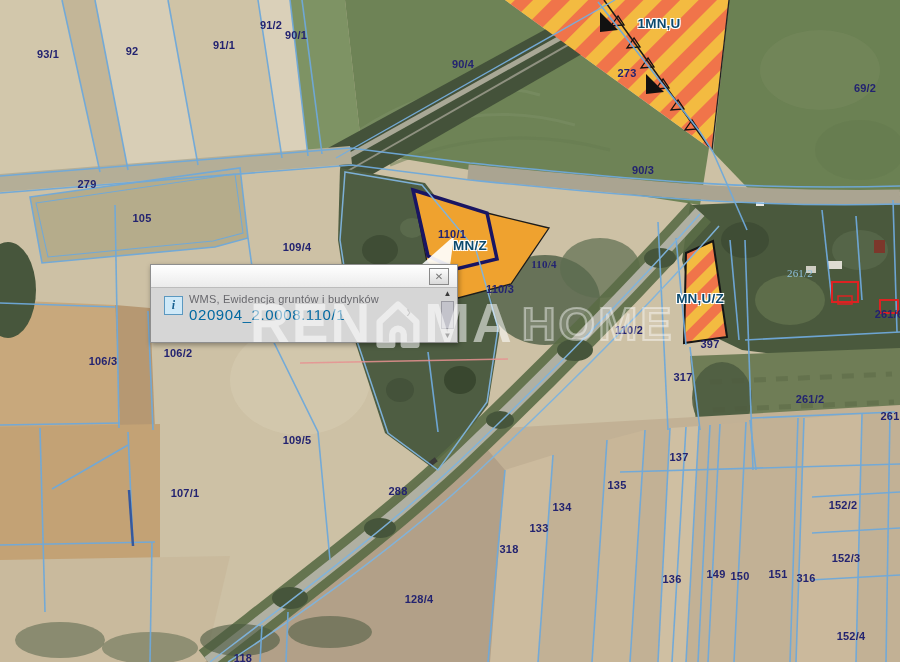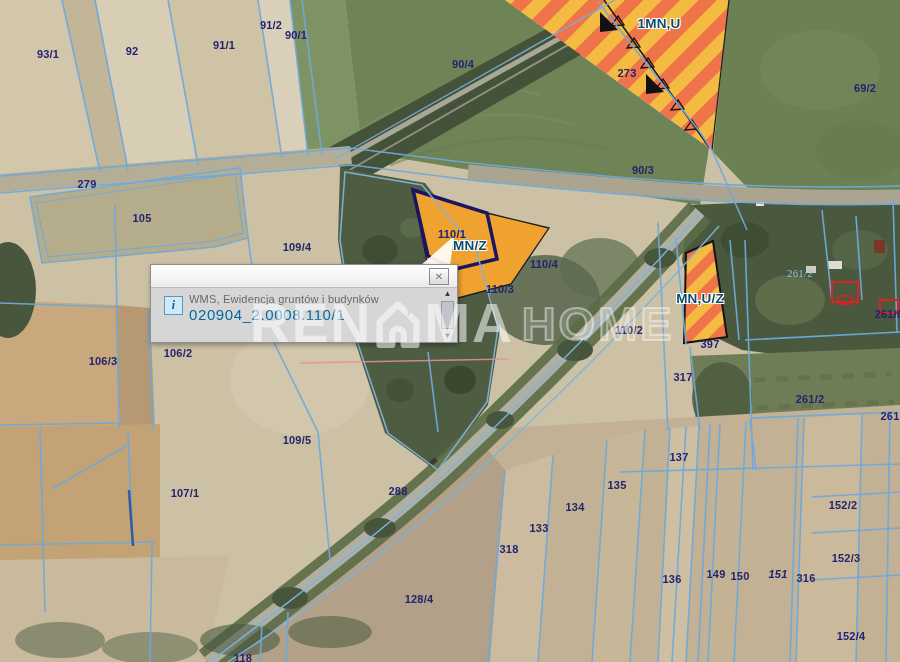--- a/index.html
+++ b/index.html
@@ -263,39 +263,39 @@
       <div class="lbl" style="left: 297px; top: 247px;">109/4</div>
       <div class="lbl" style="left: 103px; top: 361px;">106/3</div>
       <div class="lbl" style="left: 178px; top: 353px;">106/2</div>
       <div class="lbl" style="left: 185px; top: 493px;">107/1</div>
       <div class="lbl" style="left: 297px; top: 440px;">109/5</div>
       <div class="lbl" style="left: 398px; top: 491px;">288</div>
       <div class="lbl" style="left: 419px; top: 599px;">128/4</div>
       <div class="lbl" style="left: 509px; top: 549px;">318</div>
       <div class="lbl" style="left: 243px; top: 658px;">118</div>
       <div class="lbl" style="left: 539px; top: 528px;">133</div>
-      <div class="lbl" style="left: 575px; top: 507px;">134</div>
+      <div class="lbl" style="left: 562px; top: 507px;">134</div>
       <div class="lbl" style="left: 617px; top: 485px;">135</div>
       <div class="lbl" style="left: 679px; top: 457px;">137</div>
       <div class="lbl" style="left: 672px; top: 579px;">136</div>
       <div class="lbl" style="left: 716px; top: 574px;">149</div>
       <div class="lbl" style="left: 740px; top: 576px;">150</div>
-      <div class="lbl" style="left: 778px; top: 574px; font-style: italic;">151</div>
+      <div class="lbl" style="left: 778px; top: 574px;">151</div>
       <div class="lbl" style="left: 806px; top: 578px;">316</div>
       <div class="lbl" style="left: 843px; top: 505px;">152/2</div>
       <div class="lbl" style="left: 846px; top: 558px;">152/3</div>
       <div class="lbl" style="left: 851px; top: 636px;">152/4</div>
       <div class="lbl" style="left: 683px; top: 377px;">317</div>
       <div class="lbl" style="left: 710px; top: 344px; text-align: right;">397</div>
       <div class="lbl" style="left: 810px; top: 399px;">261/2</div>
       <div class="lbl" style="left: 890px; top: 416px; text-align: center;">261</div>
       <div class="lbl" style="left: 889px; top: 314px;">261/6</div>
       <div class="lbl light" style="left: 800px; top: 273px;">261/2</div>
       <div class="lbl" style="left: 452px; top: 234px;">110/1</div>
-      <div class="lbl" style="left: 544px; top: 264px;">110/4</div>
+      <div class="lbl" style="left: 544px; top: 264px; font-family: Liberation Serif, serif;">110/4</div>
       <div class="lbl" style="left: 500px; top: 289px;">110/3</div>
       <div class="lbl" style="left: 629px; top: 330px;">110/2</div>
       <div class="lbl zone" style="left: 659px; top: 23px;">1MN,U</div>
       <div class="lbl zone" style="left: 470px; top: 245px; text-align: center;">MN/Z</div>
       <div class="lbl zone" style="left: 700px; top: 298px;">MN,U/Z</div>
     </div>
 
   <div class="popup">
     <div class="popup-header">
       <button class="popup-close">✕</button>

